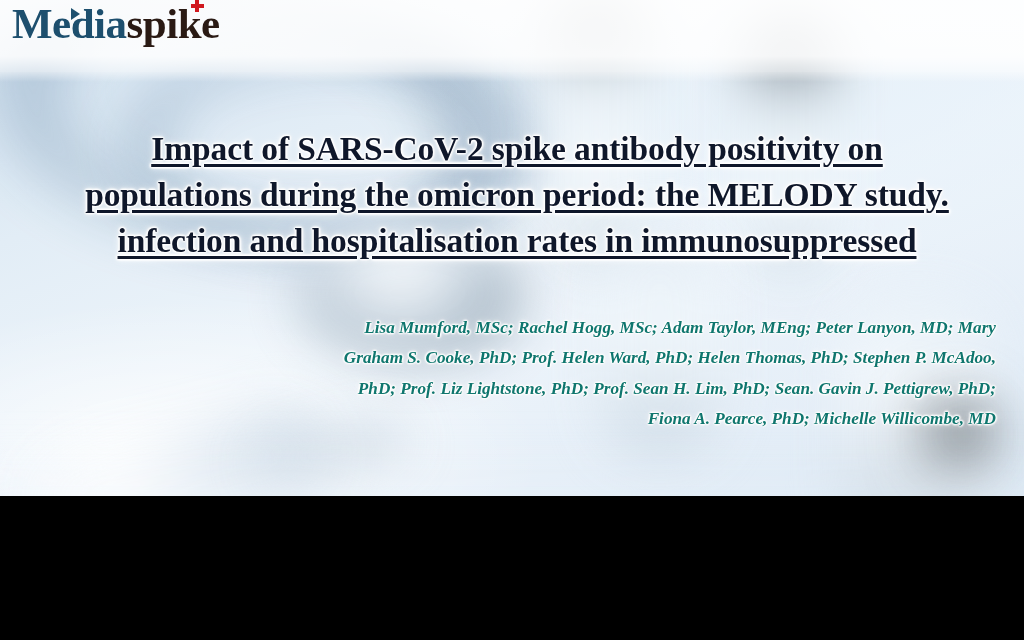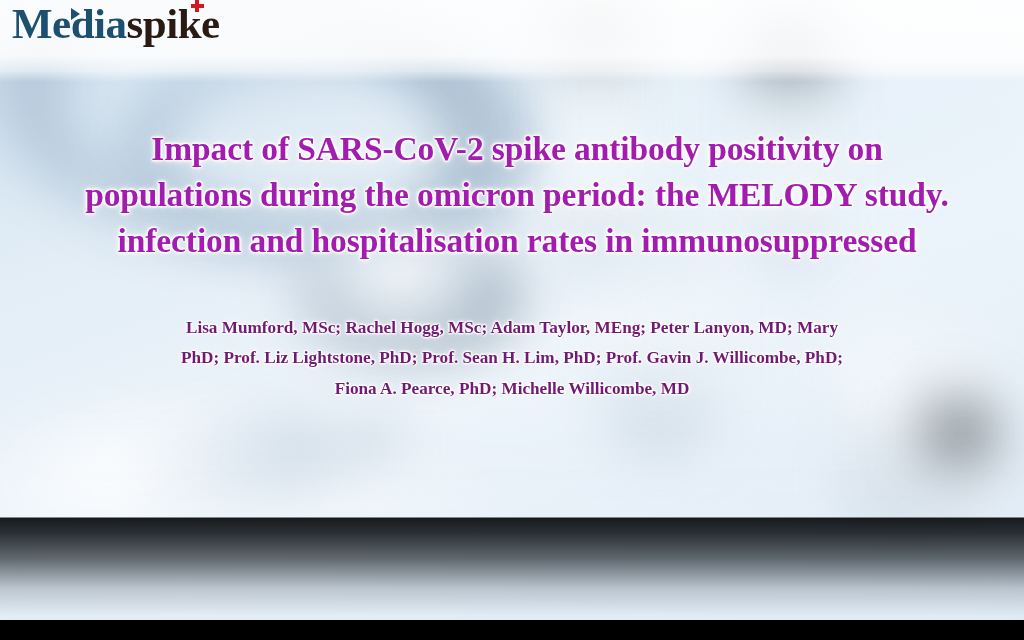--- a/index.html
+++ b/index.html
@@ -7,21 +7,21 @@
     padding: 0;
     background: #000;
   }
   body {
     font-family: "Liberation Serif", "DejaVu Serif", serif;
   }
 
   .slide {
     position: relative;
     width: 1024px;
-    height: 620px;
+    height: 496px;
     overflow: hidden;
     background: #dce7f2;
   }
 
   
   .bg-base {
     position: absolute;
     inset: 0;
     background:
       radial-gradient(ellipse 50% 45% at 18% 92%, rgba(255,255,255,0.85) 0%, rgba(255,255,255,0) 70%),
@@ -169,22 +169,23 @@
     width: 1024px;
     text-align: center;
     z-index: 5;
   }
   .title-line {
     display: block;
     font-family: "Liberation Serif", "DejaVu Serif", serif;
     font-weight: 700;
     font-size: 33.5px;
     line-height: 46px;
-    color: #a21caf;
+    color: #0f172a;
     letter-spacing: -0.1px;
+    text-decoration: underline;
     text-decoration-thickness: 2.5px;
     text-underline-offset: 4px;
     white-space: nowrap;
     text-shadow:
       0 0 3px #ffffff, 0 0 3px #ffffff, 0 0 5px #ffffff,
       1px 0 2px #ffffff, -1px 0 2px #ffffff,
       0 1px 2px #ffffff, 0 -1px 2px #ffffff,
       0 0 9px rgba(255,255,255,0.95);
     margin-left: 10px;
   }
@@ -195,29 +196,31 @@
     left: 28px;
     top: 313px;
     width: 968px;
     text-align: center;
     z-index: 5;
   }
   .author-line {
     display: block;
     font-family: "Liberation Serif", "DejaVu Serif", serif;
     font-weight: 700;
+    font-style: italic;
     font-size: 17.2px;
     line-height: 30.4px;
-    color: #701a75;
+    color: #0f766e;
     white-space: nowrap;
     text-shadow:
       0 0 3px #ffffff, 0 0 3px #ffffff,
       1px 0 2px #ffffff, -1px 0 2px #ffffff,
       0 1px 2px #ffffff, 0 -1px 2px #ffffff,
       0 0 7px rgba(255,255,255,0.9);
+    text-align: right;
   }
 </style>
 </head>
 <body>
 
 <div class="slide">
 
   <div class="bg-base"></div>
   <div class="blob b-scope"></div>
   <div class="blob b-tube"></div>
@@ -247,20 +250,21 @@
   </div>
 
   <div class="title-block">
     <span class="title-line">Impact of SARS-CoV-2 spike antibody positivity on</span>
     <span class="title-line">populations during the omicron period: the MELODY study.</span>
     <span class="title-line">infection and hospitalisation rates in immunosuppressed</span>
   </div>
 
   <div class="authors-block">
     <span class="author-line">Lisa Mumford, MSc; Rachel Hogg, MSc; Adam Taylor, MEng; Peter Lanyon, MD; Mary</span>
-    <span class="author-line">PhD; Prof. Liz Lightstone, PhD; Prof. Sean H. Lim, PhD; Prof. Gavin J. Willicombe, PhD;</span>
+    <span class="author-line">Graham S. Cooke, PhD; Prof. Helen Ward, PhD; Helen Thomas, PhD; Stephen P. McAdoo,</span>
+    <span class="author-line">PhD; Prof. Liz Lightstone, PhD; Prof. Sean H. Lim, PhD; Sean. Gavin J. Pettigrew, PhD;</span>
     <span class="author-line">Fiona A. Pearce, PhD; Michelle Willicombe, MD</span>
   </div>
 
   <div class="dark-band-top"></div>
   <div class="dark-band"></div>
 
 </div>
 
 </body></html>

